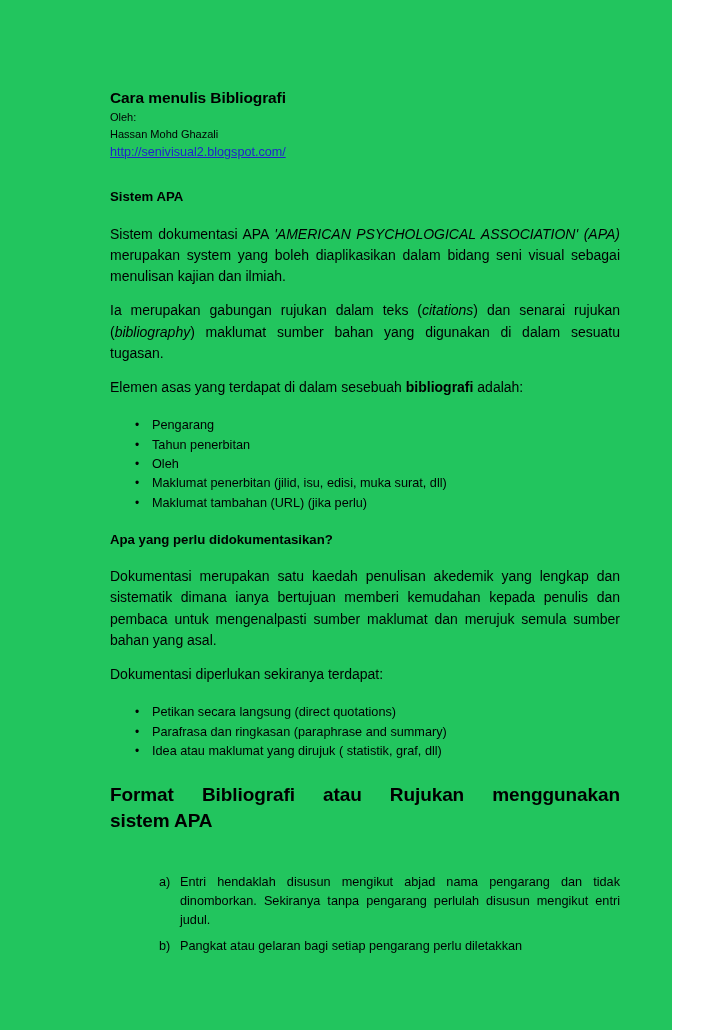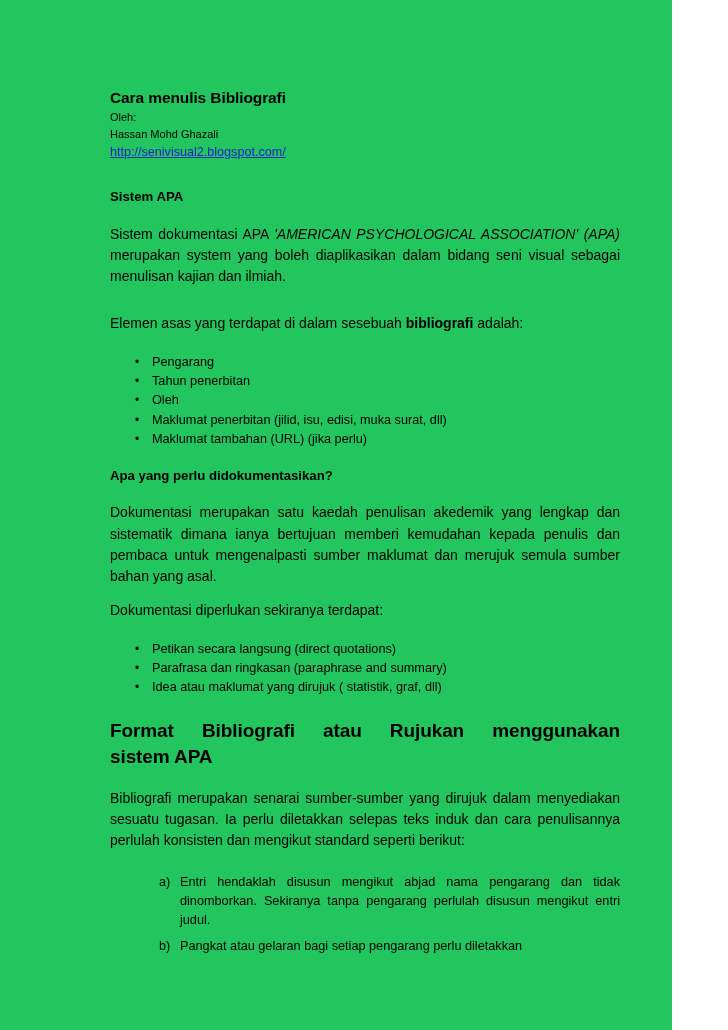--- a/index.html
+++ b/index.html
@@ -147,20 +147,21 @@
     <div class="spacer-xl"></div>
 
     <h2 class="section-heading">Sistem APA</h2>
 
     <div class="spacer-md"></div>
 
     <p class="body-text"><span>Sistem dokumentasi APA </span><span class="it">'AMERICAN PSYCHOLOGICAL ASSOCIATION'</span><span class="it"> </span><span class="it">(APA)</span><span> merupakan system yang boleh diaplikasikan dalam bidang seni visual sebagai menulisan kajian dan ilmiah.</span></p>
 
     <div class="spacer-sm"></div>
 
+    <p class="body-text"><span>Ia merupakan gabungan rujukan dalam teks (</span><span class="it">citations</span><span>) dan senarai rujukan (</span><span class="it">bibliography</span><span>) maklumat sumber bahan yang digunakan di dalam sesuatu tugasan.</span></p>
 
     <div class="spacer-sm"></div>
 
     <p class="body-text plain"><span>Elemen asas yang terdapat di dalam sesebuah </span><span class="bd">bibliografi</span><span> adalah:</span></p>
 
     <div class="spacer-md"></div>
 
     <ul class="bullet-list">
       <li><span class="bullet-dot">•</span><span>Pengarang</span></li>
       <li><span class="bullet-dot">•</span><span>Tahun penerbitan</span></li>
@@ -188,21 +189,20 @@
       <li><span class="bullet-dot">•</span><span>Parafrasa dan ringkasan (paraphrase and summary)</span></li>
       <li><span class="bullet-dot">•</span><span>Idea atau maklumat  yang dirujuk ( statistik, graf, dll)</span></li>
     </ul>
 
     <div class="spacer-lg"></div>
 
     <h1 class="big-heading"><span class="line-one">Format  Bibliografi      atau  Rujukan  menggunakan</span><span>sistem APA</span></h1>
 
     <div class="spacer-md"></div>
 
-    <p class="body-text">Bibliografi merupakan senarai sumber-sumber yang dirujuk dalam menyediakan sesuatu tugasan. Ia perlu diletakkan selepas teks induk dan cara penulisannya perlulah konsisten dan mengikut standard seperti berikut:</p>
 
     <div class="spacer-lg"></div>
 
     <ol class="alpha-list">
       <li><span class="alpha-marker">a)</span><span>Entri hendaklah disusun mengikut abjad nama pengarang dan tidak dinomborkan. Sekiranya tanpa pengarang perlulah disusun mengikut entri judul.</span></li>
       <li><span class="alpha-marker">b)</span><span>Pangkat atau gelaran bagi setiap pengarang perlu diletakkan</span></li>
     </ol>
 
   </div>
 </div>

